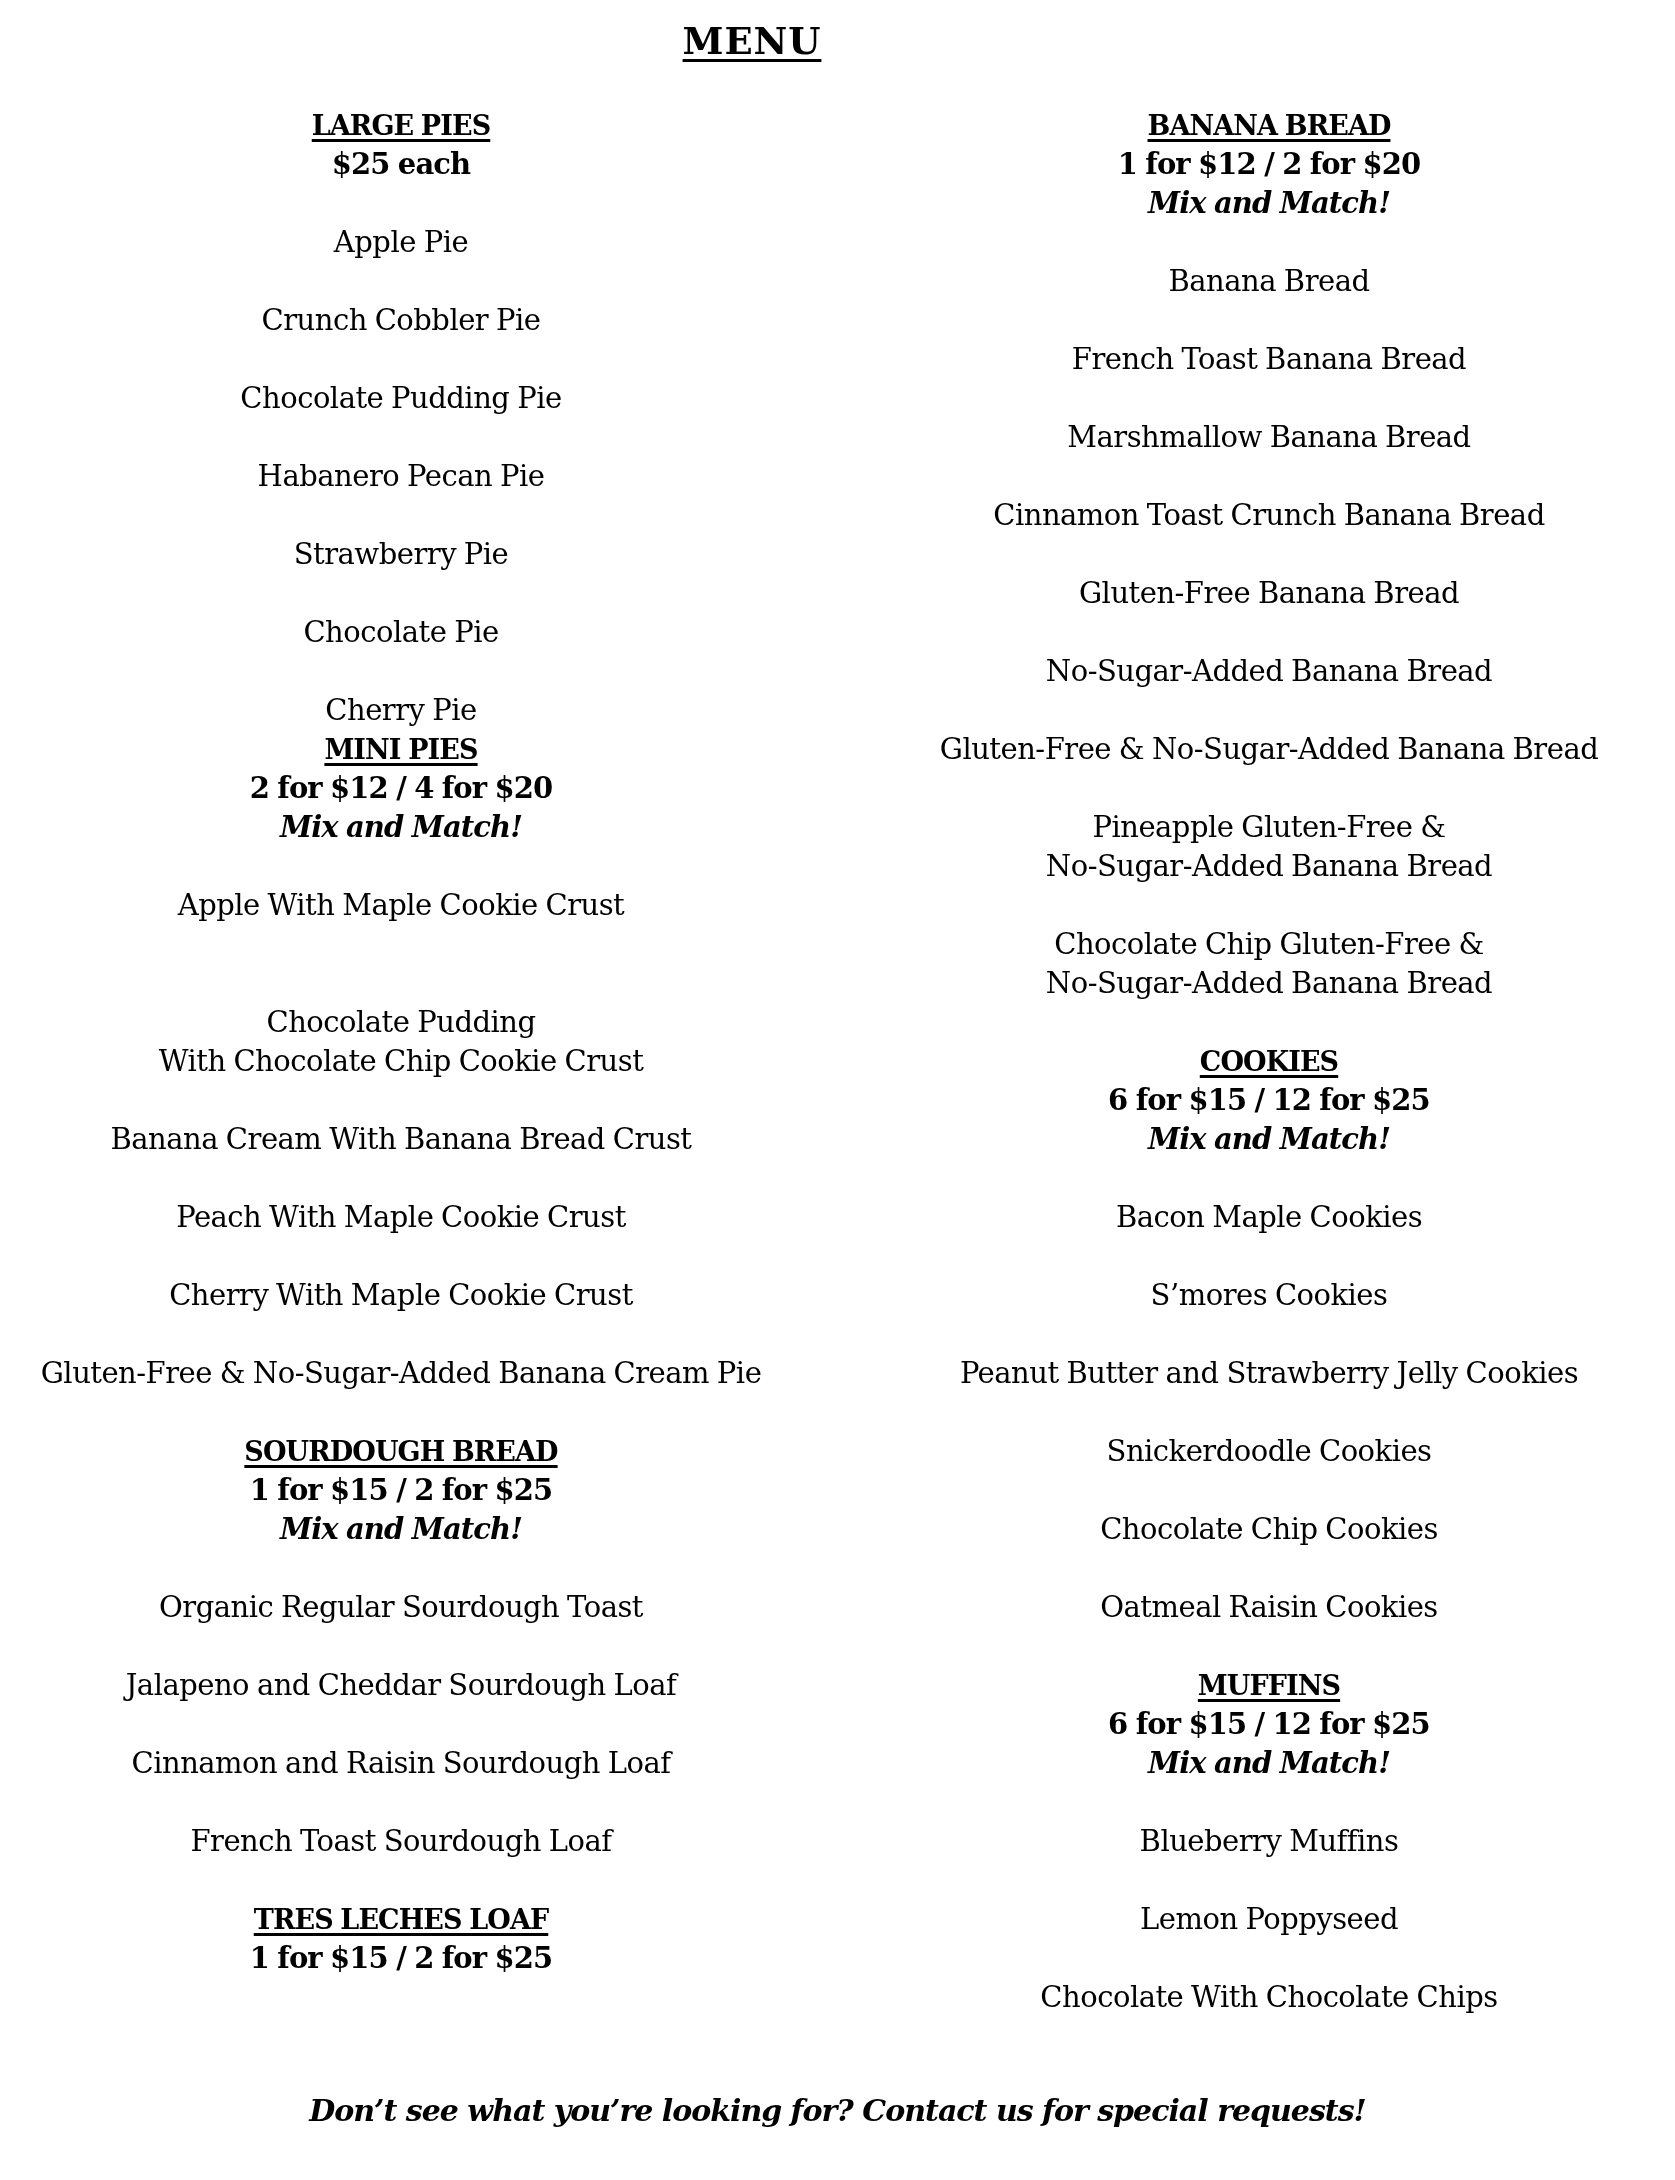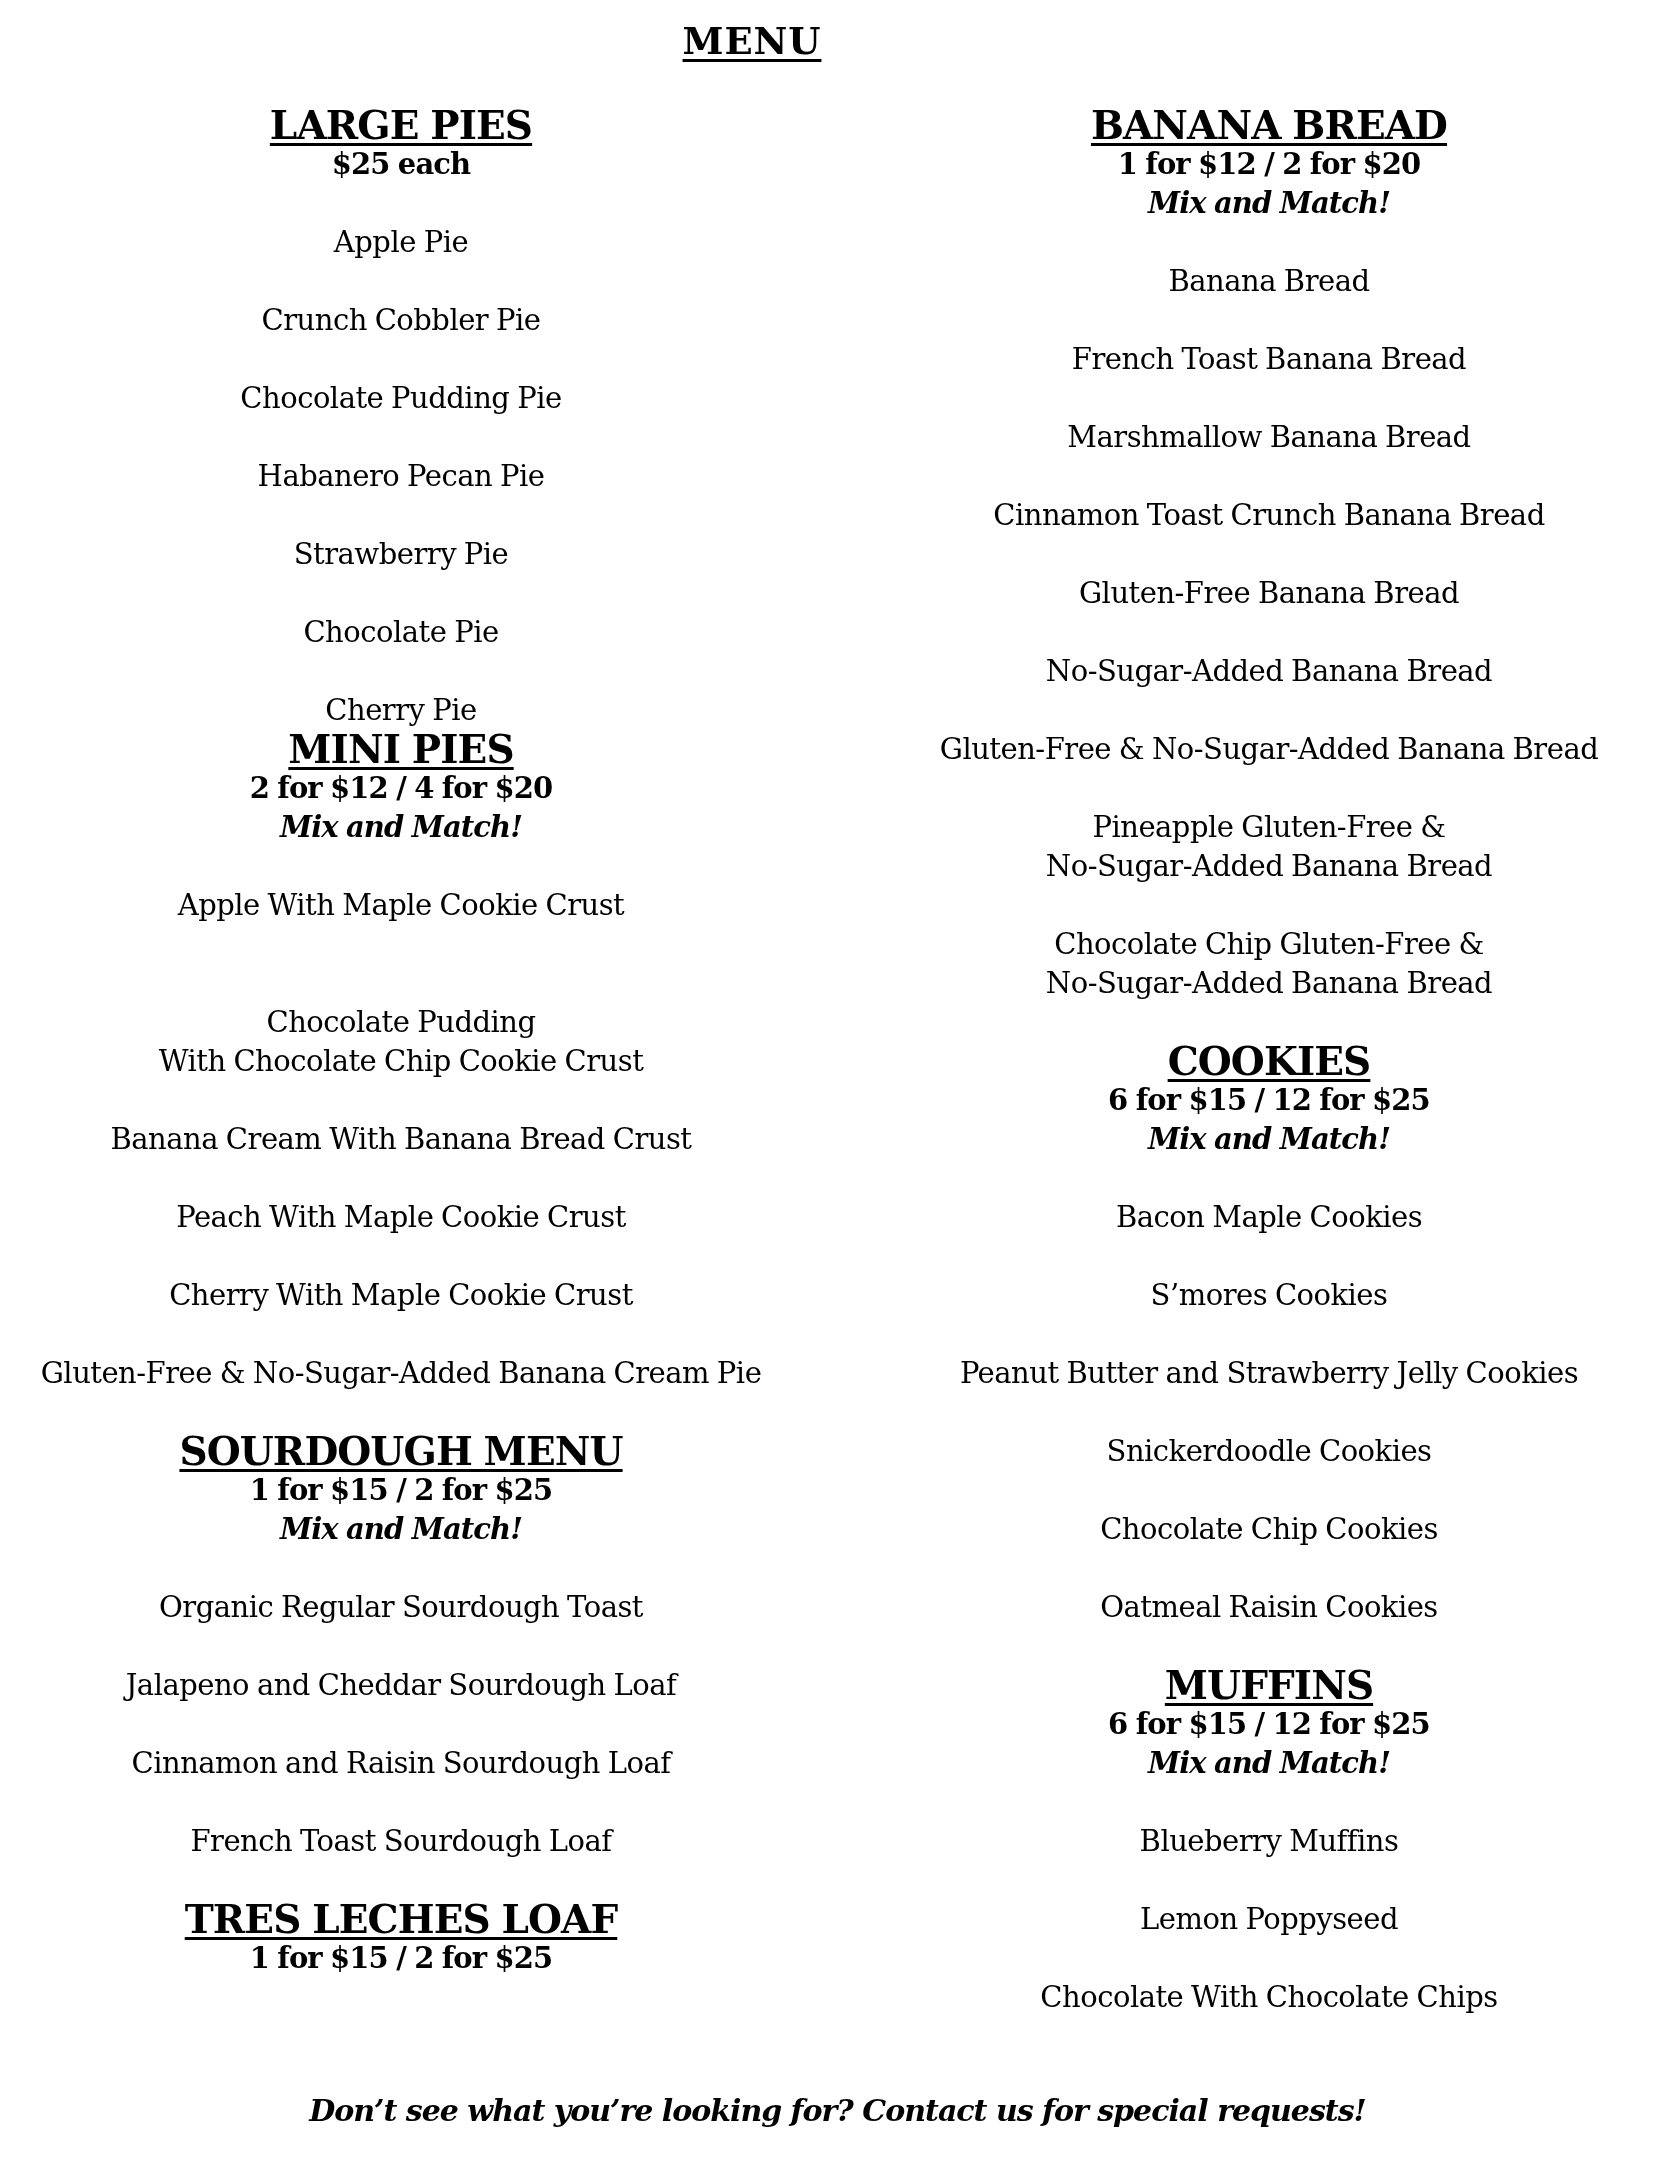--- a/index.html
+++ b/index.html
@@ -44,21 +44,21 @@
       font-size: 29px;
       font-family: "DejaVu Serif", serif;
       letter-spacing: -0.5px;
       word-spacing: -0.9px;
     }
     .line.header {
       font-weight: bold;
       text-decoration: underline;
       text-decoration-thickness: 2.6px;
       text-underline-offset: 4.3px;
-      font-size: 39px;
+      font-size: 27px;
       letter-spacing: -0.9px;
     }
     .line.price {
       font-weight: bold;
       font-size: 29px;
       letter-spacing: -0.9px;
     }
     .line.mix {
       font-weight: bold;
       font-style: italic;
@@ -116,21 +116,21 @@
   <div class="line spacer"></div>
   <div class="line">Banana Cream With Banana Bread Crust</div>
   <div class="line spacer"></div>
   <div class="line">Peach With Maple Cookie Crust</div>
   <div class="line spacer"></div>
   <div class="line">Cherry With Maple Cookie Crust</div>
   <div class="line spacer"></div>
   <div class="line">Gluten-Free &amp; No-Sugar-Added Banana Cream Pie</div>
   <div class="line spacer"></div>
 
-  <div class="line header">SOURDOUGH MENU</div>
+  <div class="line header">SOURDOUGH BREAD</div>
   <div class="line price">1 for $15 / 2 for $25</div>
   <div class="line mix">Mix and Match!</div>
   <div class="line spacer"></div>
   <div class="line">Organic Regular Sourdough Toast</div>
   <div class="line spacer"></div>
   <div class="line">Jalapeno and Cheddar Sourdough Loaf</div>
   <div class="line spacer"></div>
   <div class="line">Cinnamon and Raisin Sourdough Loaf</div>
   <div class="line spacer"></div>
   <div class="line">French Toast Sourdough Loaf</div>

